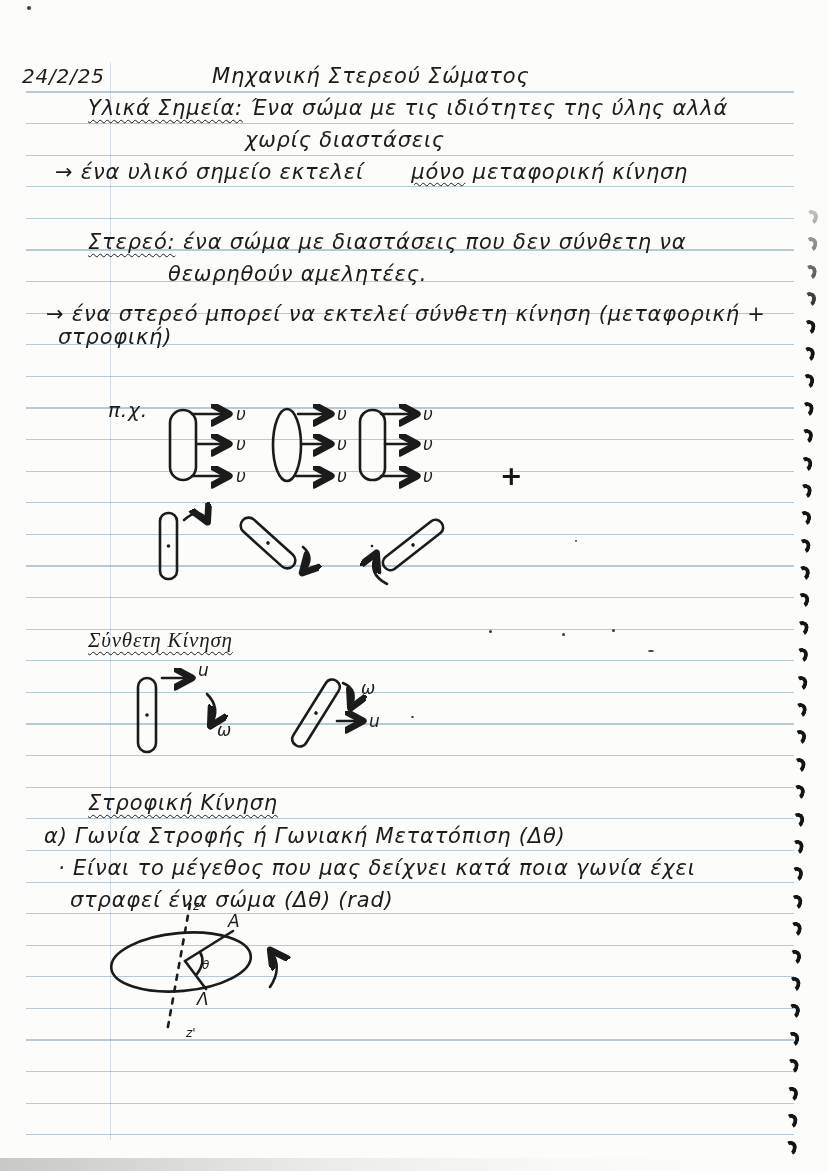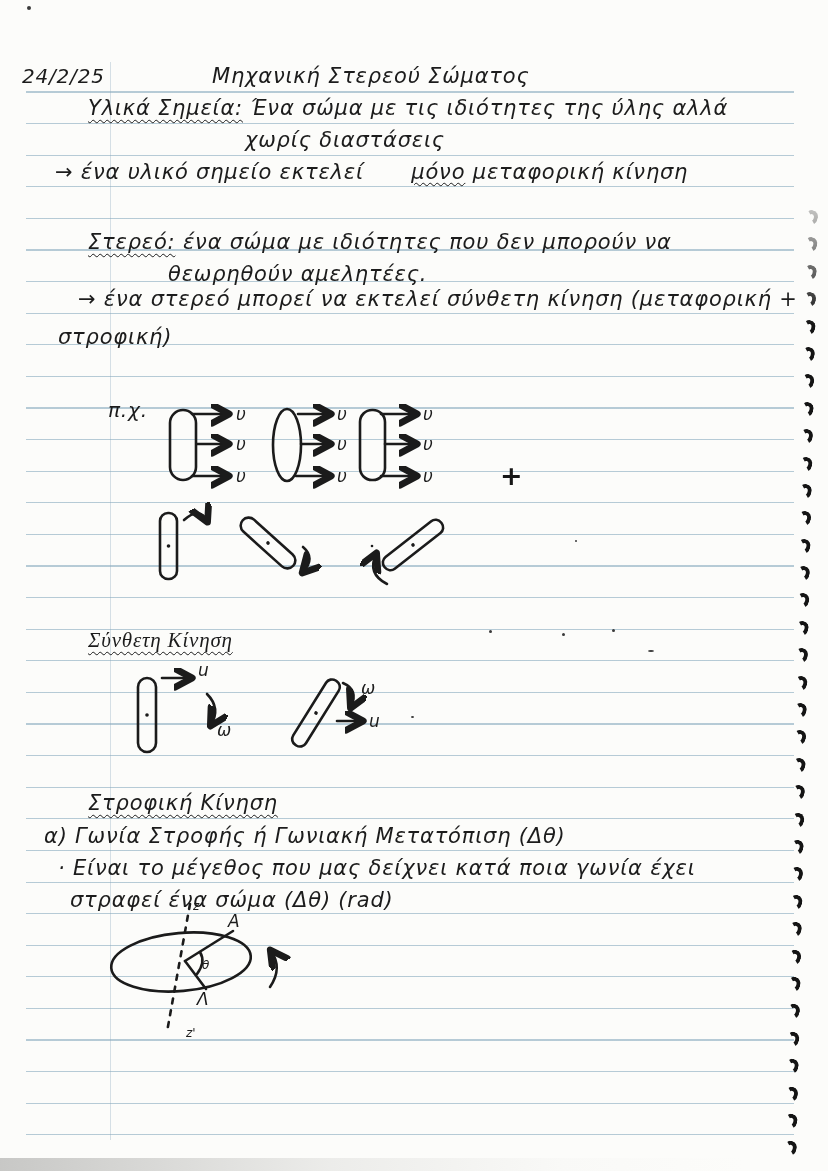--- a/index.html
+++ b/index.html
@@ -97,23 +97,23 @@
 <div class="speck" style="left:648px;top:650px;width:6px;height:2px;"></div>
 <div class="speck" style="left:411px;top:716px;width:3px;height:2px;"></div>
 
 <div class="hand small" style="left:22px;top:64px;">24/2/25</div>
 <div class="hand" style="left:212px;top:64px;">Μηχανική Στερεού Σώματος</div>
 
 <div class="hand" style="left:88px;top:96px;"><span class="head">Υλικά Σημεία:</span>&nbsp;<span>Ένα σώμα με τις ιδιότητες της ύλης αλλά</span></div>
 <div class="hand" style="left:245px;top:128px;text-align:right;">χωρίς διαστάσεις</div>
 <div class="hand" style="left:55px;top:160px;"><span>→ ένα υλικό σημείο εκτελεί </span><span class="emph">μόνο</span><span> μεταφορική κίνηση</span></div>
 
-<div class="hand" style="left:88px;top:230px;"><span class="head">Στερεό:</span>&nbsp;<span>ένα σώμα με ιδιότητες που δεν μπορούν να</span></div>
+<div class="hand" style="left:88px;top:230px;"><span class="head">Στερεό:</span>&nbsp;<span>ένα σώμα με διαστάσεις που δεν σύνθετη να</span></div>
 <div class="hand" style="left:168px;top:262px;">θεωρηθούν αμελητέες.</div>
-<div class="hand" style="left:46px;top:287px;margin-left:32px;">→ ένα στερεό μπορεί να εκτελεί σύνθετη κίνηση (μεταφορική +</div>
+<div class="hand" style="left:46px;top:302px;">→ ένα στερεό μπορεί να εκτελεί σύνθετη κίνηση (μεταφορική +</div>
 <div class="hand" style="left:58px;top:325px;">στροφική)</div>
 
 <div class="hand small" style="left:108px;top:398px;">π.χ.</div>
 <div class="plus" style="left:500px;top:460px;">+</div>
 
 <svg class="diag" style="left:80px;top:378px;" width="460" height="122" viewBox="0 0 460 122">
   <defs>
     <marker id="ahA" markerWidth="9" markerHeight="9" refX="6.5" refY="4" orient="auto">
       <path d="M0.5,0.5 L7,4 L0.5,7.5" fill="none" stroke="#1b1b1b" stroke-width="1.7"></path>
     </marker>

